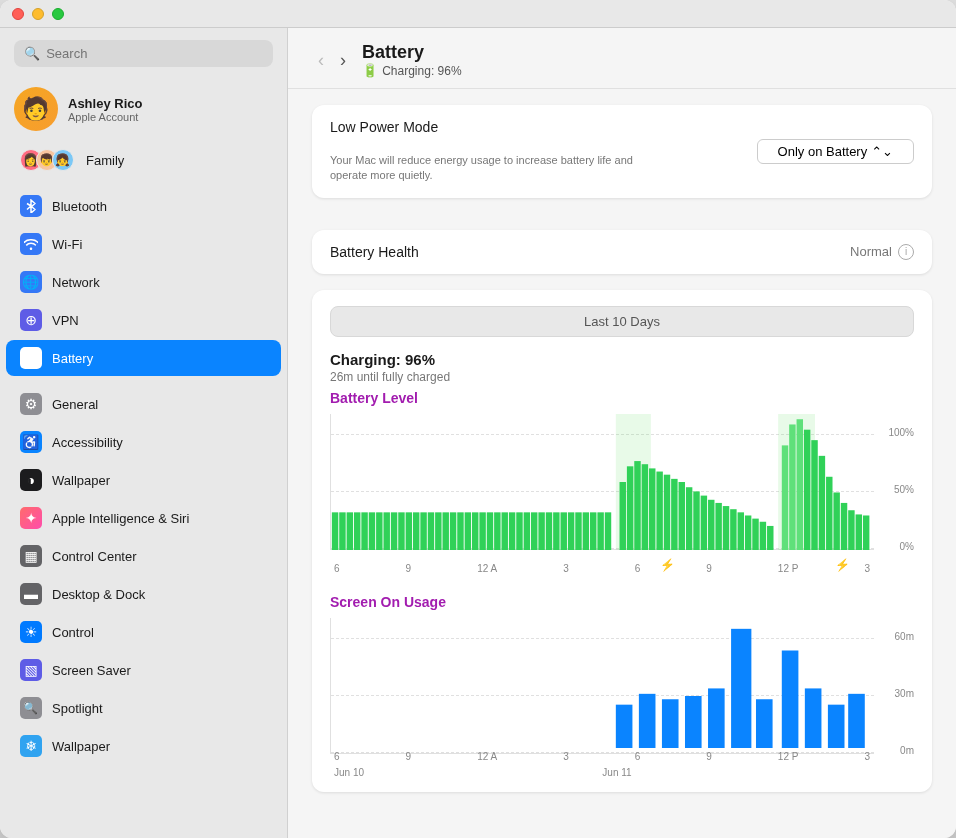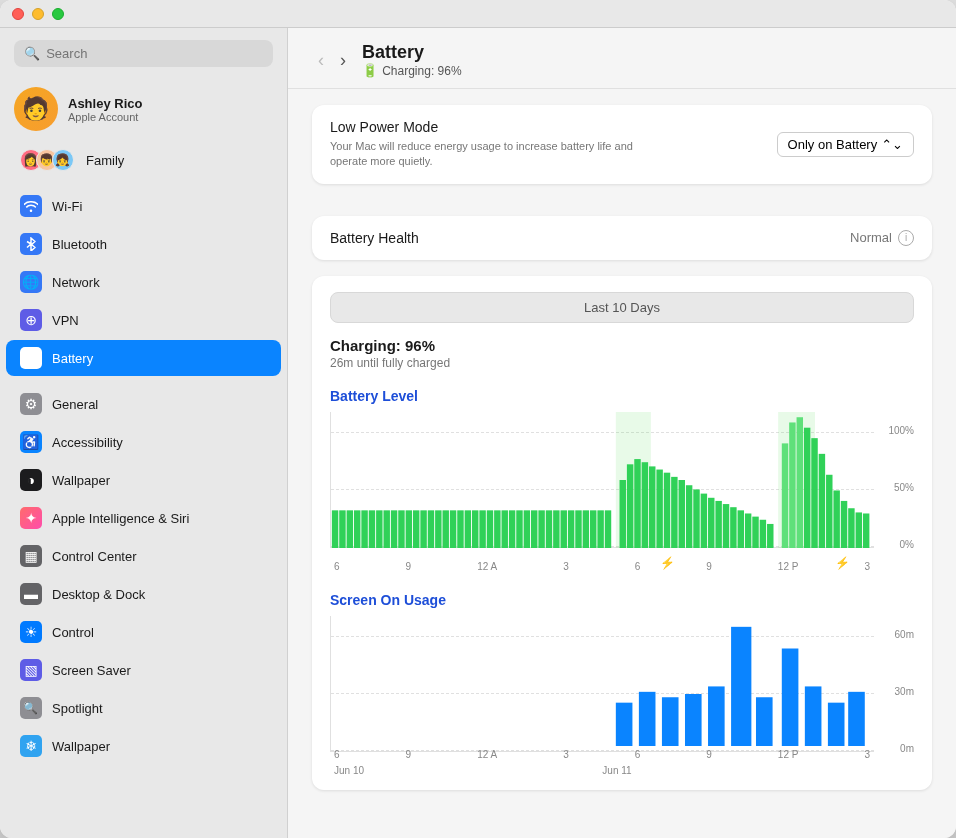--- a/index.html
+++ b/index.html
@@ -223,30 +223,30 @@
       box-shadow: 0 1px 3px rgba(0,0,0,0.1);
     }
     .panel-row {
       display: flex;
       align-items: center;
       justify-content: space-between;
       padding: 14px 18px;
       border-bottom: 1px solid #f0f0f0;
     }
     .panel-row:last-child { border-bottom: none; }
-    .panel-row-left { display: flex; flex-direction: column; gap: 4px; }
+    .panel-row-left { display: flex; flex-direction: column; gap: 18px; }
     .panel-row-title { font-size: 14px; font-weight: 500; color: #1a1a1a; }
     .panel-row-desc { font-size: 11px; color: #777; max-width: 320px; line-height: 1.4; }
     .select-control {
       display: flex;
       align-items: flex-end;
       gap: 4px;
       border: 1px solid #ccc;
       border-radius: 6px;
-      padding: 4px 10px;
+      padding: 4px 20px;
       font-size: 13px;
       background: white;
       cursor: pointer;
     }
     .battery-health-row {
       display: flex;
       align-items: center;
       justify-content: space-between;
       padding: 14px 18px;
     }
@@ -293,22 +293,22 @@
       color: #555;
       border-radius: 6px;
     }
     .toggle-btn.active {
       background: white;
       color: #1a1a1a;
       font-weight: 500;
       box-shadow: 0 1px 3px rgba(0,0,0,0.15);
     }
     .charge-status { font-size: 15px; font-weight: 600; color: #1a1a1a; margin-bottom: 2px; }
-    .charge-eta { font-size: 12px; color: #777; margin-bottom: 18px; }
-    .chart-section-title { font-size: 14px; font-weight: 700; color: #1d4ed8; margin-bottom: 8px; }
+    .charge-eta { font-size: 12px; color: #777; margin-bottom: 6px; }
+    .chart-section-title { font-size: 14px; font-weight: 700; color: #a21caf; margin-bottom: 8px; }
     .chart-area {
       position: relative;
       height: 160px;
       margin-bottom: 4px;
     }
     .chart-grid {
       position: absolute;
       top: 0; left: 0; right: 40px; bottom: 24px;
       display: flex;
       flex-direction: column;
@@ -380,35 +380,35 @@
           <div class="family-avatar fav1">👩</div>
           <div class="family-avatar fav2">👦</div>
           <div class="family-avatar fav3">👧</div>
         </div>
         <span>Family</span>
       </div>
 
       <div class="sidebar-divider"></div>
 
       <div class="sidebar-item">
+        <div class="item-icon icon-bluetooth">
+          <svg width="10" height="14" viewBox="0 0 10 14" fill="white">
+            <path d="M5 1L9 4.5L5 8V1zm0 6l4 3.5L5 14V7zm0 0L1 4.5m4 2.5L1 10.5" stroke="white" stroke-width="1.5" fill="none"></path>
+          </svg>
+        </div>
+        <span>Bluetooth</span>
+      </div>
+
+      <div class="sidebar-item">
         <div class="item-icon icon-wifi">
           <svg width="14" height="14" viewBox="0 0 14 14" fill="none">
             <path d="M7 10.5C7.69 10.5 8.25 11.06 8.25 11.75S7.69 13 7 13s-1.25-.56-1.25-1.25S6.31 10.5 7 10.5zm0-3.5C8.66 7 10.17 7.72 11.22 8.88L12.3 7.8A7 7 0 007 5.5a7 7 0 00-5.3 2.3l1.08 1.08A5.5 5.5 0 017 7zm0-3.5c2.6 0 4.94 1.05 6.64 2.75l1.06-1.06A9.5 9.5 0 007 2 9.5 9.5 0 00-.7 5.19l1.06 1.06A8 8 0 017 3.5z" fill="white"></path>
           </svg>
         </div>
         <span>Wi-Fi</span>
-      </div>
-
-      <div class="sidebar-item">
-        <div class="item-icon icon-bluetooth">
-          <svg width="10" height="14" viewBox="0 0 10 14" fill="white">
-            <path d="M5 1L9 4.5L5 8V1zm0 6l4 3.5L5 14V7zm0 0L1 4.5m4 2.5L1 10.5" stroke="white" stroke-width="1.5" fill="none"></path>
-          </svg>
-        </div>
-        <span>Bluetooth</span>
       </div>
 
       <div class="sidebar-item">
         <div class="item-icon icon-network">🌐</div>
         <span>Network</span>
       </div>
 
       <div class="sidebar-item">
         <div class="item-icon icon-vpn" style="background:#5e5ce6;">⊕</div>
         <span>VPN</span>

